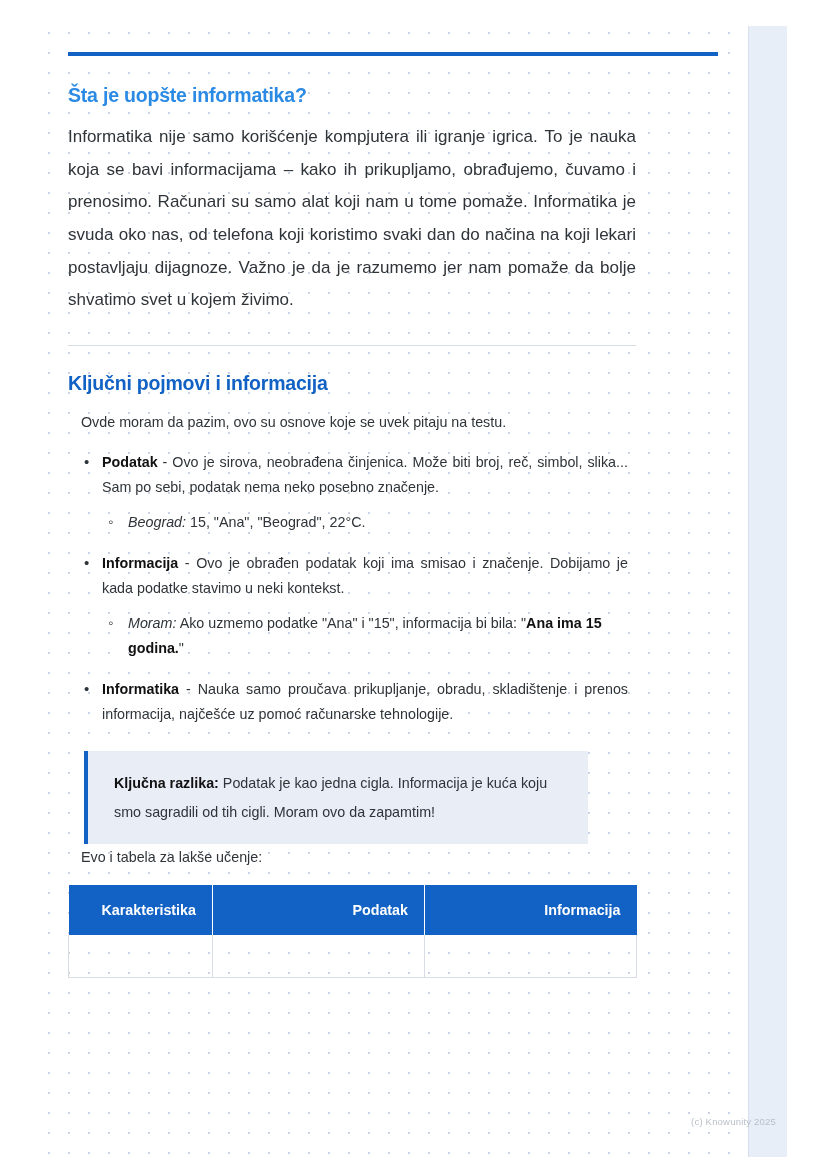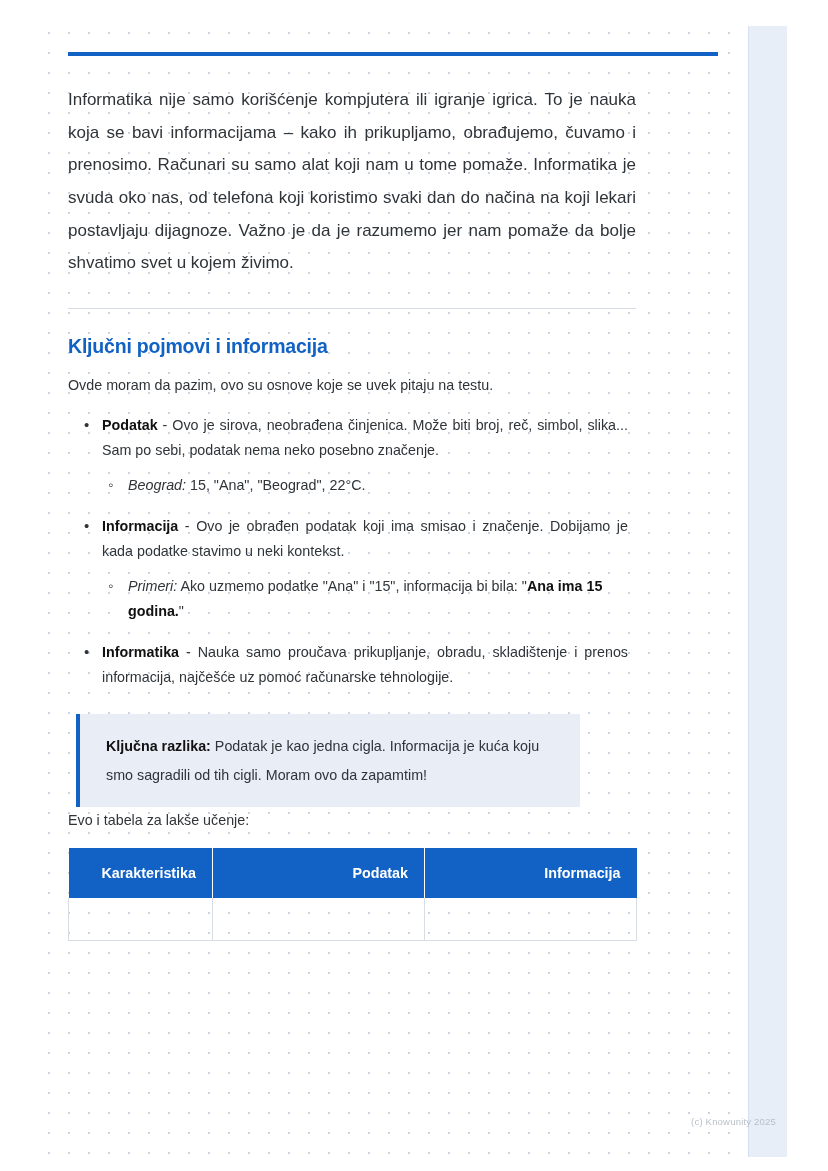--- a/index.html
+++ b/index.html
@@ -84,21 +84,21 @@
     font-size: 17px;
     line-height: 1.92;
     color: #2f3438;
     margin: 0;
     text-align: justify;
   }
   p.plain {
     font-size: 14.3px;
     line-height: 1.9;
     color: #2f3438;
-    margin: 0 0 14px 0;
+    margin: 0 0 14px 13px;
   }
   .divider {
     height: 1px;
     background: #d8dde3;
     margin: 28px 0 26px 0;
     width: 568px;
   }
 
   ul.bullets {
     list-style: none;
@@ -142,21 +142,21 @@
     content: "\25E6";
     position: absolute;
     left: 6px;
     top: -1px;
     color: #2f3438;
     font-size: 15px;
   }
   .ital { font-style: italic; }
 
   .callout {
-    margin: 24px 0 0 8px;
+    margin: 24px 0 0 16px;
     background: #e9edf6;
     border-left: 4px solid #1162c4;
     padding: 18px 22px 18px 26px;
     font-size: 14.3px;
     line-height: 2.0;
     color: #2f3438;
     width: 504px;
   }
 
   .table-intro { margin: 26px 0 14px 0; }
@@ -205,20 +205,21 @@
   <div class="page-white-top"></div>
   <div class="page-white-left"></div>
   <div class="right-rail"></div>
   <div class="right-white"></div>
   <div class="page-white-bottom"></div>
 
   <div class="content">
 
     <div class="title-rule"></div>
 
+    <h2 class="sec">Šta je uopšte informatika?</h2>
     <p class="body">Informatika nije samo korišćenje kompjutera ili igranje igrica. To je nauka koja se bavi informacijama – kako ih prikupljamo, obrađujemo, čuvamo i prenosimo. Računari su samo alat koji nam u tome pomaže. Informatika je svuda oko nas, od telefona koji koristimo svaki dan do načina na koji lekari postavljaju dijagnoze. Važno je da je razumemo jer nam pomaže da bolje shvatimo svet u kojem živimo.</p>
 
     <div class="divider"></div>
 
     <h2 class="sec dark">Ključni pojmovi i informacija</h2>
     <p class="plain">Ovde moram da pazim, ovo su osnove koje se uvek pitaju na testu.</p>
 
     <ul class="bullets">
       <li>
         <span class="b">Podatak</span><span> - </span><span>Ovo je sirova, neobrađena činjenica. Može biti broj, reč, simbol, slika... Sam po sebi, podatak nema neko posebno značenje.</span>
@@ -226,21 +227,21 @@
           <li>
             <span class="ital">Beograd:</span><span> 15, "Ana", "Beograd", 22°C.</span>
           </li>
         </ul>
       </li>
 
       <li>
         <span class="b">Informacija</span><span> - </span><span>Ovo je obrađen podatak koji ima smisao i značenje. Dobijamo je kada podatke stavimo u neki kontekst.</span>
         <ul class="sub">
           <li>
-            <span class="ital">Primeri:</span><span> Ako uzmemo podatke "Ana" i "15", informacija bi bila: "</span><span class="b">Ana ima 15 godina.</span><span>"</span>
+            <span class="ital">Moram:</span><span> Ako uzmemo podatke "Ana" i "15", informacija bi bila: "</span><span class="b">Ana ima 15 godina.</span><span>"</span>
           </li>
         </ul>
       </li>
 
       <li>
         <span class="b">Informatika</span><span> - </span><span>Nauka samo proučava prikupljanje, obradu, skladištenje i prenos informacija, najčešće uz pomoć računarske tehnologije.</span>
       </li>
     </ul>
 
     <div class="callout">

